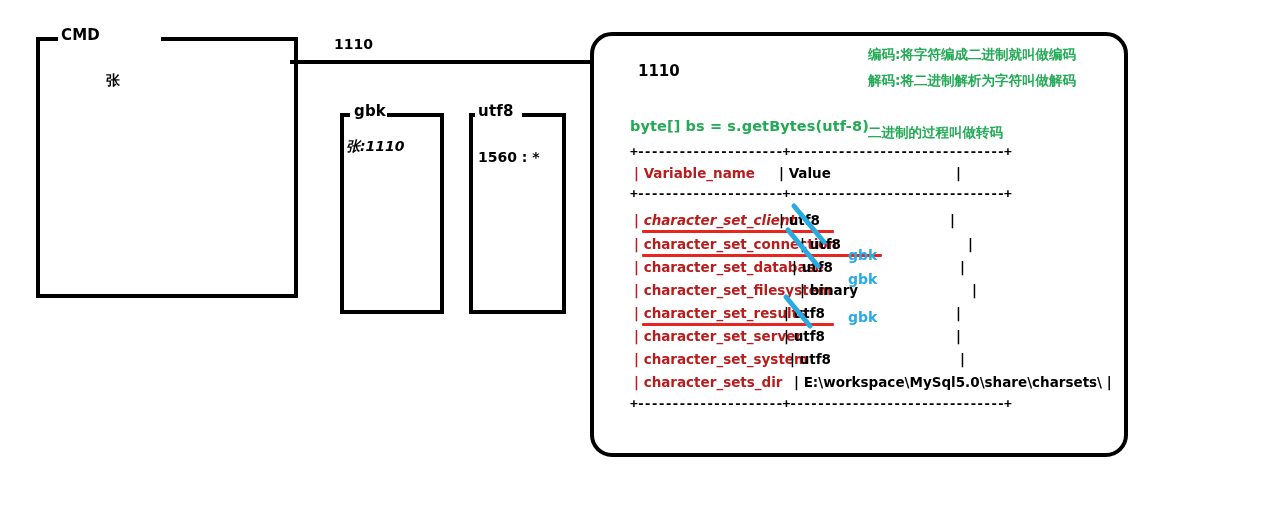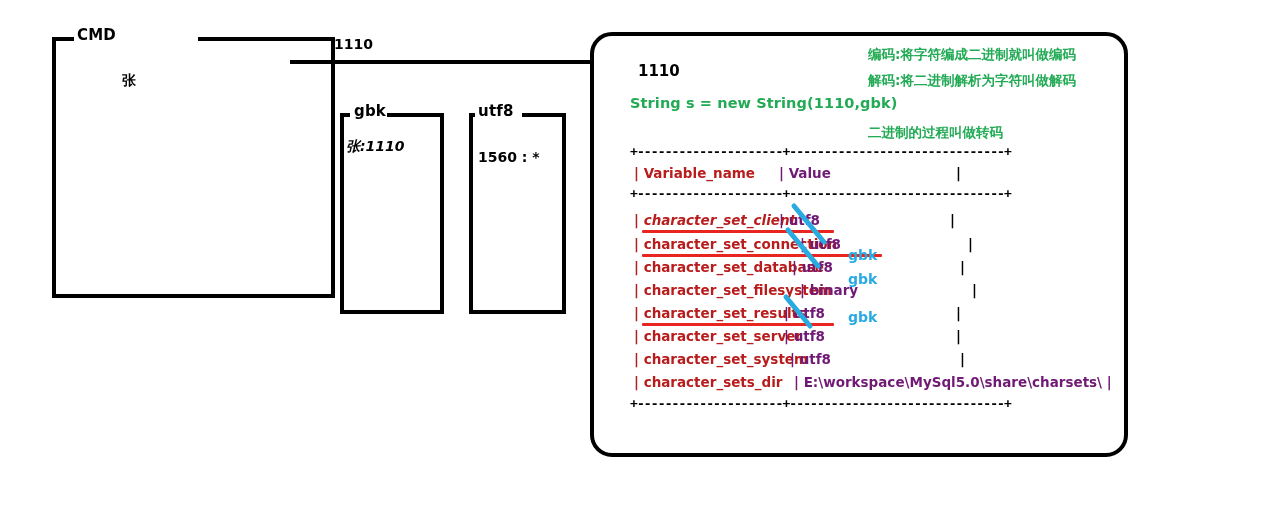--- a/index.html
+++ b/index.html
@@ -34,34 +34,34 @@
              color:#22aa55;white-space:nowrap;letter-spacing:.1px;}
 
   .note-line{position:absolute;font-weight:bold;font-size:13.5px;
              color:#22aa55;white-space:nowrap;}
 
   
   .tbl{position:absolute;font-family:"DejaVu Sans","Liberation Sans",sans-serif;}
   .tsep{position:absolute;white-space:pre;font-size:13px;font-weight:bold;color:#000;
         font-family:"DejaVu Sans Mono","Liberation Mono",monospace;letter-spacing:-0.9px;}
   .tcell-name{position:absolute;white-space:pre;font-size:13.5px;font-weight:bold;color:#b91c1c;}
-  .tcell-val{position:absolute;white-space:pre;font-size:13.5px;font-weight:bold;color:#701a75;}
+  .tcell-val{position:absolute;white-space:pre;font-size:13.5px;font-weight:bold;color:#000000;}
   .tcell-end{position:absolute;white-space:pre;font-size:13.5px;font-weight:bold;color:#000;}
 
   
   .redline{position:absolute;background:#e8251f;height:3px;border-radius:1px;}
   .gbk-tag{position:absolute;font-weight:bold;font-size:14px;color:#29abe2;white-space:nowrap;}
   .slash{position:absolute;overflow:visible;}
 </style>
 </head>
 <body>
 
 <div class="stage">
 
-  <div class="nbox" style="left:52px;top:37px;width:283px;height:261px;">
+  <div class="nbox" style="left:36px;top:37px;width:262px;height:261px;">
     <div class="nb-edge nb-top-a" style="width:22px;"></div>
     <div class="nb-edge nb-top-b" style="width:137px;"></div>
     <div class="nb-edge nb-left"></div>
     <div class="nb-edge nb-right"></div>
     <div class="nb-edge nb-bottom"></div>
     <div class="nb-label" style="left:25px;">CMD</div>
     <div class="nb-text" style="left:70px;top:35px;">张</div>
   </div>
 
   <div class="nbox" style="left:340px;top:113px;width:104px;height:201px;">
@@ -84,21 +84,21 @@
     <div class="nb-text" style="left:9px;top:36px;">1560 : *</div>
   </div>
 
   <div class="hline" style="left:290px;top:60px;width:312px;"></div>
   <div class="conn-label" style="left:334px;top:36px;">1110</div>
 
   <div class="panel" style="left:590px;top:32px;width:538px;height:425px;">
 
     <div class="panel-title" style="left:44px;top:26px;">1110</div>
 
-    <div class="code-line" style="left:36px;top:59px;">String s = new String(1110,gbk)</div>
+    <div class="code-line" style="left:36px;top:82px;">byte[] bs = s.getBytes(utf-8)</div>
 
     <div class="tbl">
 
       <div class="tsep" style="left:36px;top:108px;">+---------------------+-------------------------------+</div>
 
       <div class="tcell-name" style="left:40px;top:129px;">| Variable_name</div>
       <div class="tcell-val" style="left:185px;top:129px;">| Value</div>
       <div class="tcell-end" style="left:362px;top:129px;">|</div>
 
       <div class="tsep" style="left:36px;top:150px;">+---------------------+-------------------------------+</div>

